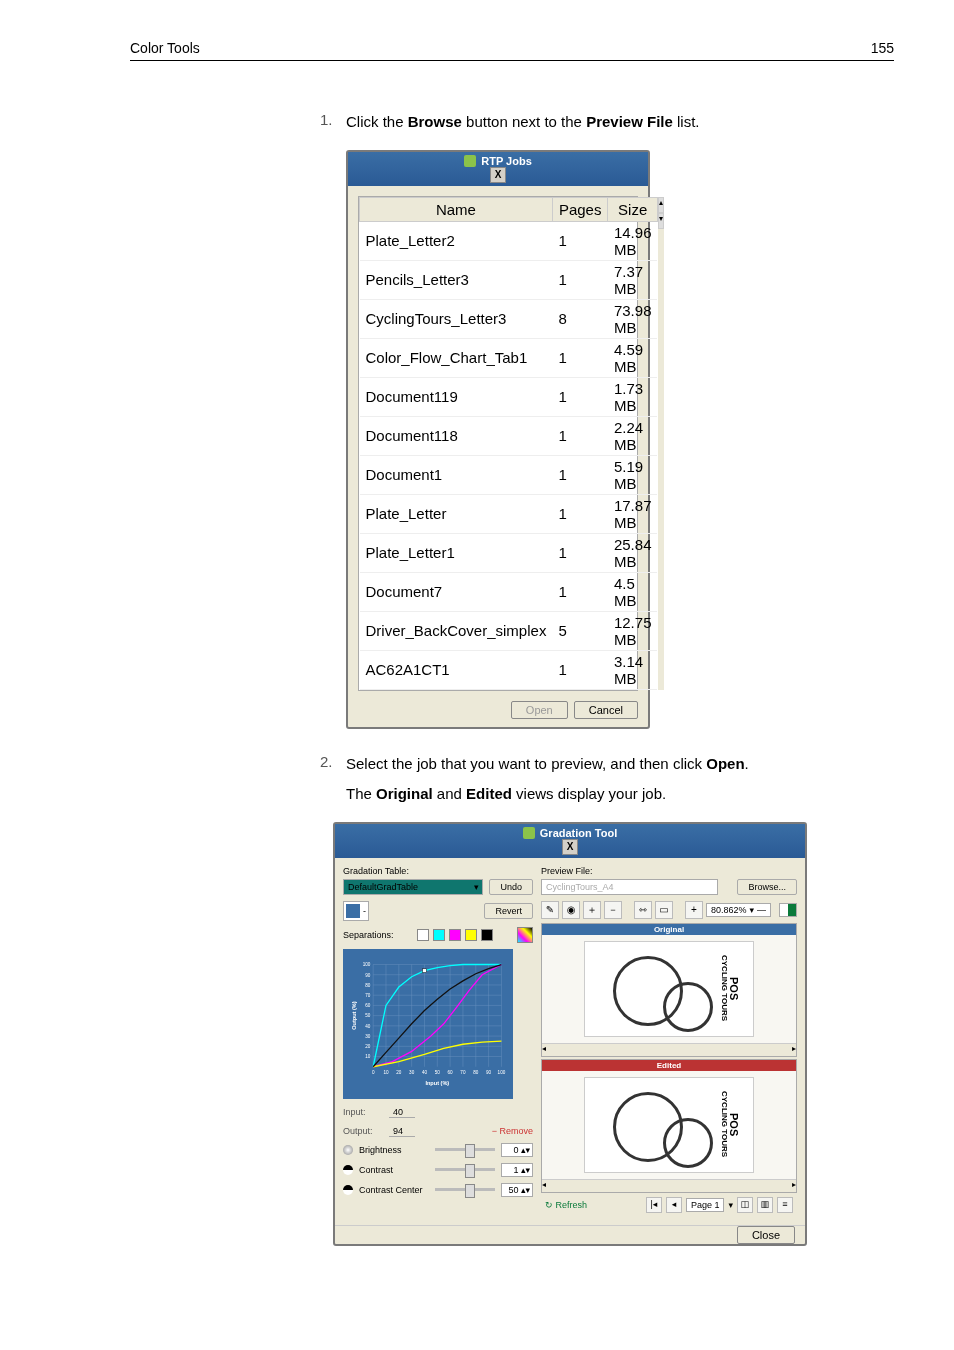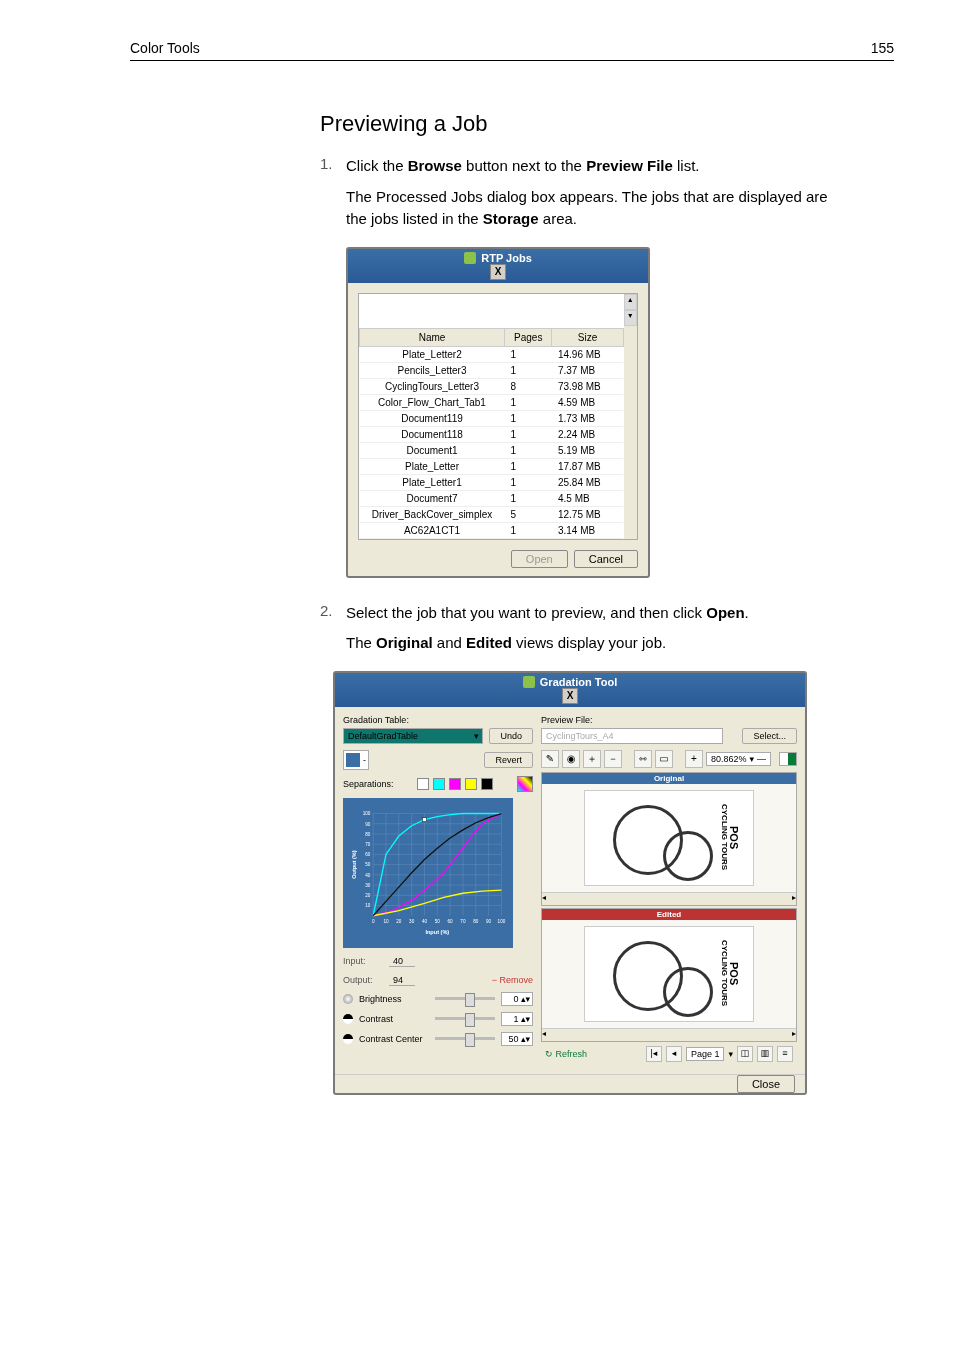--- a/index.html
+++ b/index.html
@@ -73,26 +73,26 @@
     flex-direction:column;
   }
   .dlg-logo {
     width:12px; height:12px; background:#8bc34a; border-radius:2px; margin-right:5px; display:inline-block;
   }
   .dlg-close {
     background:#d4d0c8; color:#000; width:14px; height:14px; font-size:10px; line-height:14px; text-align:center; border:1px solid #888; font-weight:bold;
   }
   .dlg-body { padding:10px 10px 8px 10px; }
   .tbl-wrap { background:#fff; border:1px solid #aaa; }
-  .tbl { width:100%; border-collapse:collapse; font-size:10px;margin-top:34px; }
+  .tbl { width:100%; border-collapse:collapse; font-size:15px; }
   .tbl th { background:#ece9d8; border:1px solid #ccc; padding:3px 6px; font-weight:normal; text-align:center; }
   .tbl th.name { text-align:center; width:55%; }
   .tbl th.pages { width:18%; }
   .tbl th.size { text-align:center; }
-  .tbl td { padding:2px 6px; border-bottom:1px solid #eee;text-align:center; }
+  .tbl td { padding:2px 6px; border-bottom:1px solid #eee; }
   .tbl td.pages { text-align:left; }
   .tbl td.size { text-align:left; }
   .scroll-col { width:14px; background:#ece9d8; }
   .scroll-up, .scroll-down { height:14px; border:1px solid #ccc; background:#ddd; text-align:center; font-size:8px; }
   .dlg-footer { display:flex; justify-content:flex-end; gap:6px; padding-top:10px; }
   .btn {
     background:#ece9d8; border:1px solid #888; padding:2px 14px; font-size:11px; border-radius:2px;
   }
   .btn.disabled { color:#999; }
 
@@ -180,29 +180,25 @@
 </head>
 <body>
 
 <div class="page">
   <div class="header-row">
     <span>Color Tools</span>
     <span>155</span>
   </div>
 
   <div class="content">
-    <h2 class="section-title">Previewing a Job</h2>
 
     <div class="step">
       <div class="step-num">1.</div>
       <div class="step-body">
         <span>Click the </span><span class="bold">Browse</span><span> button next to the </span><span class="bold">Preview File</span><span> list.</span>
-        <div class="step-sub">
-          <span>The Processed Jobs dialog box appears. The jobs that are displayed are the jobs listed in the </span><span class="bold">Storage</span><span> area.</span>
-        </div>
       </div>
     </div>
 
     <div class="dialog">
       <div class="dlg-title">
         <span style="display:flex;align-items:center;">
             <span class="dlg-logo"></span>
             <span>RTP Jobs</span>
           </span>
         <span class="dlg-close">X</span>
@@ -430,21 +426,21 @@
                 <div class="thumb"></div>
               </div>
             <div class="spin"><span>50</span> ▴▾</div>
           </div>
         </div>
 
         <div class="d2-right">
           <div class="d2-label">Preview File:</div>
           <div class="prevfile-row">
             <div class="prevfile-field">CyclingTours_A4</div>
-            <div class="d2-btn">Select...</div>
+            <div class="d2-btn">Browse...</div>
           </div>
           <div class="prev-toolbar">
             <div class="tb-btn">✎</div>
             <div class="tb-btn">◉</div>
             <div class="tb-btn">＋</div>
             <div class="tb-btn">－</div>
             <div style="width:6px"></div>
             <div class="tb-btn">⇿</div>
             <div class="tb-btn">▭</div>
             <div style="width:6px"></div>

